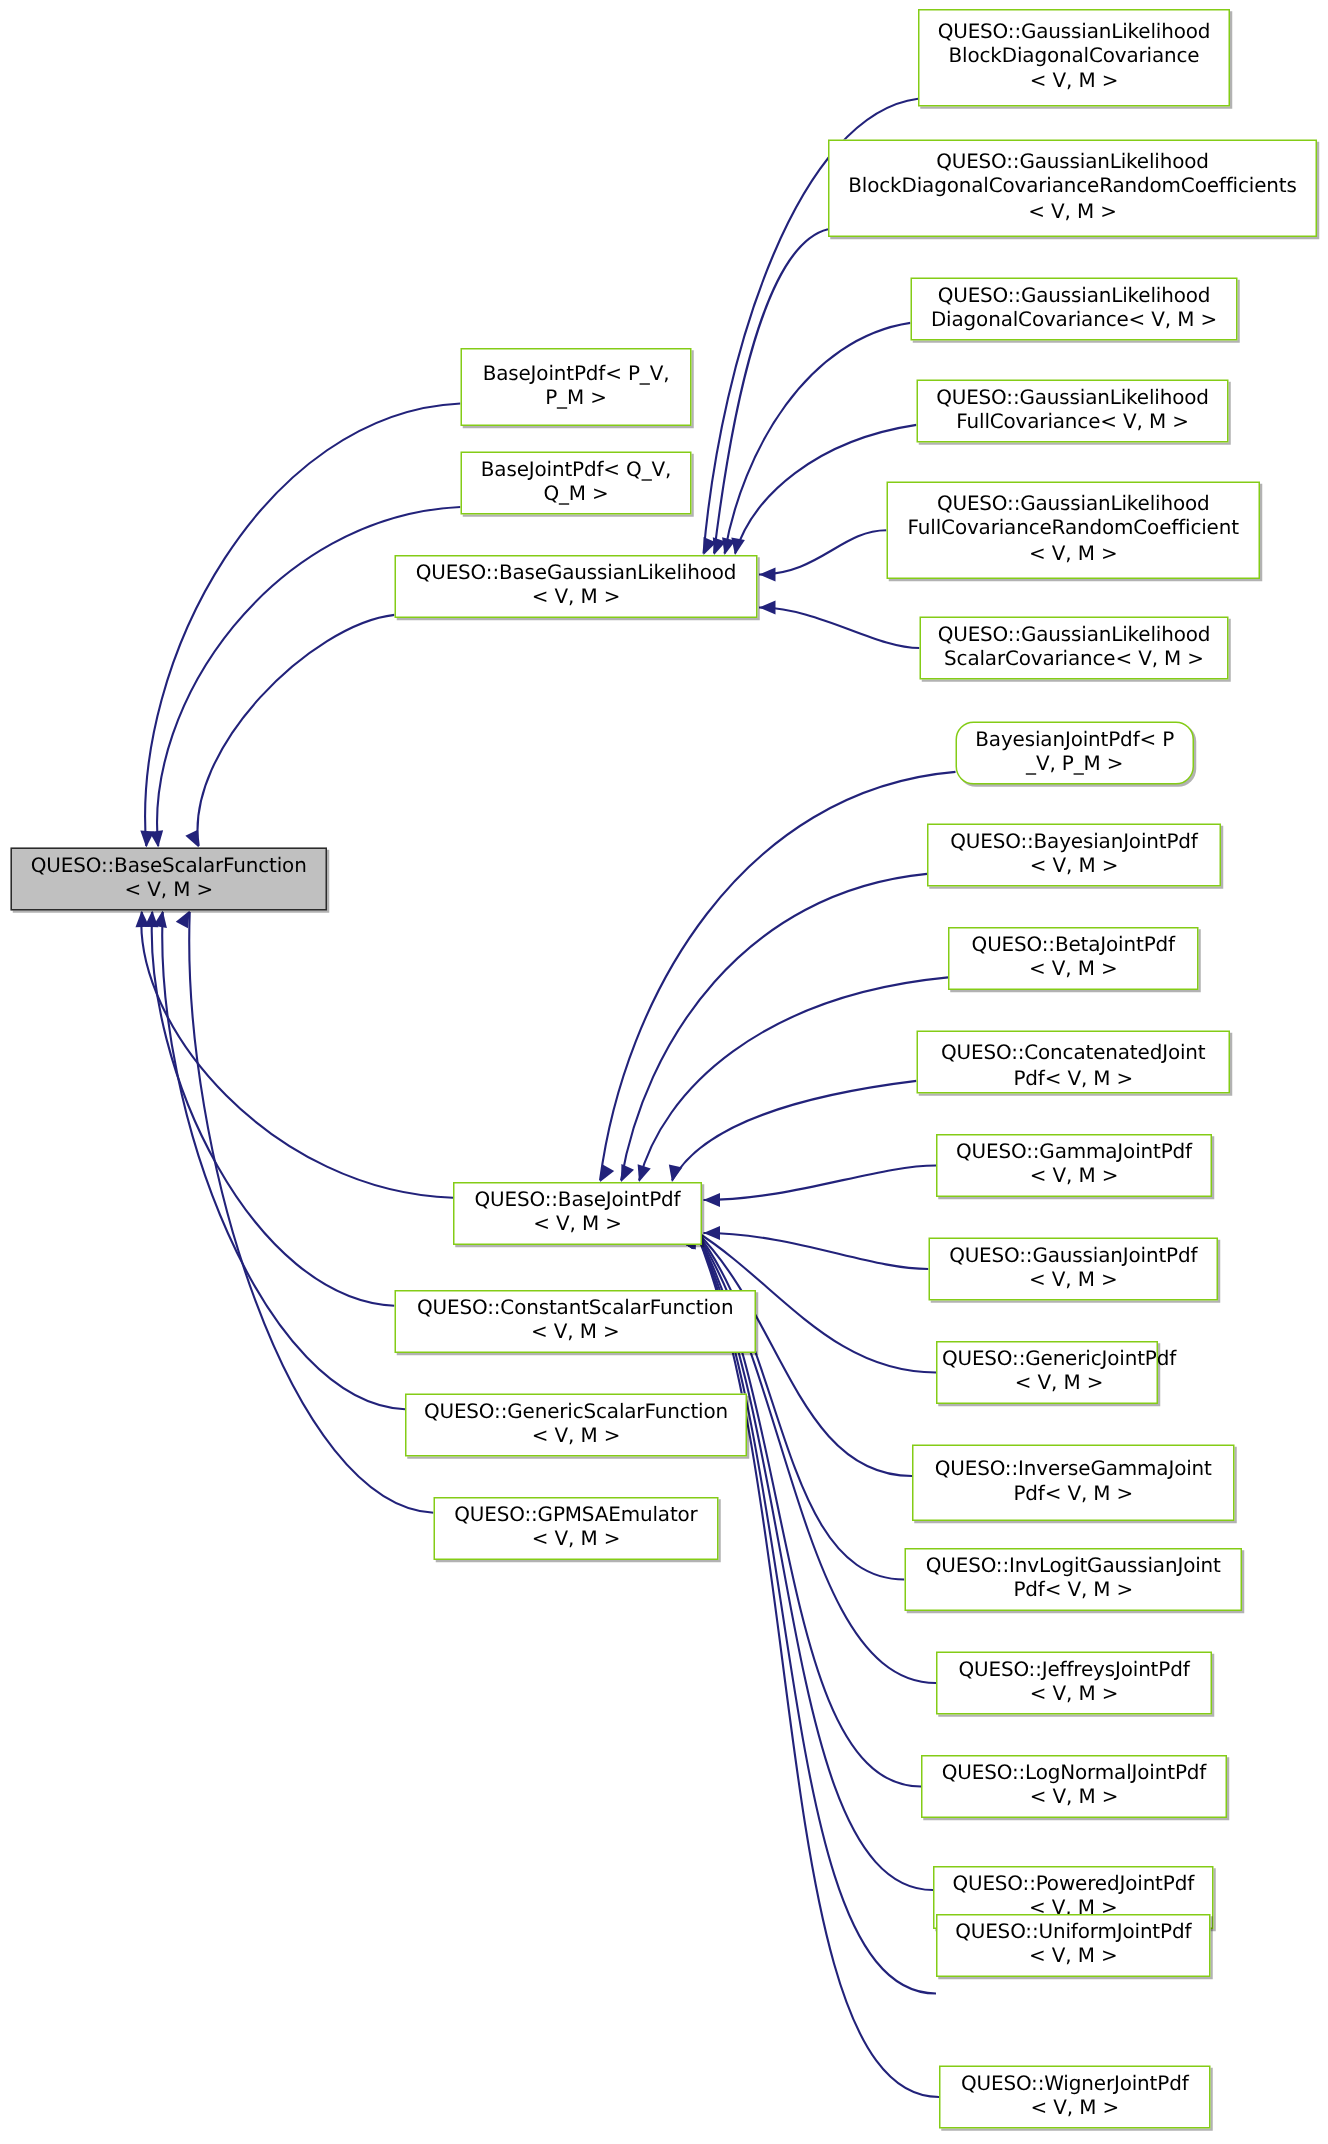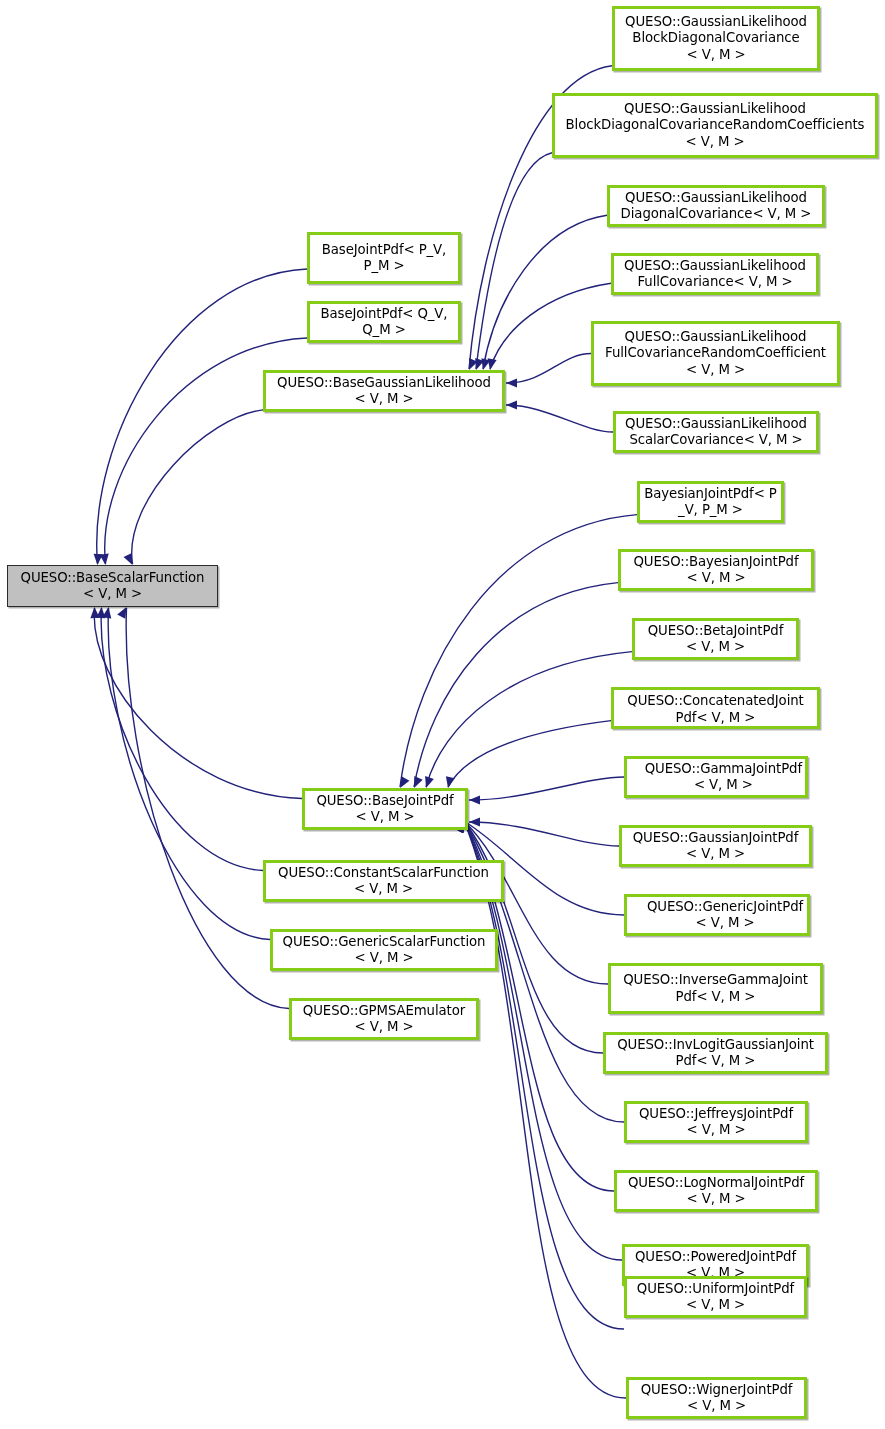--- a/index.html
+++ b/index.html
@@ -15,21 +15,21 @@
     overflow: hidden;
   }
   svg.edges {
     position: absolute;
     left: 0; top: 0;
     width: 885px; height: 1429px;
   }
   .node {
     position: absolute;
     box-sizing: border-box;
-    border: 3px solid #84cc16;
+    border: 1px solid #84cc16;
     background: #ffffff;
     display: flex;
     align-items: center;
     justify-content: center;
     text-align: center;
     color: #000000;
     font-size: 13.3px;
     line-height: 16.5px;
     letter-spacing: -0.1px;
     white-space: pre-line;
@@ -126,33 +126,33 @@
 &lt; V, M &gt;</span></div>
       <div class="node" style="left: 607px; top: 185px; width: 218px; height: 42px;"><span class="label">QUESO::GaussianLikelihood
 DiagonalCovariance&lt; V, M &gt;</span></div>
       <div class="node" style="left: 611px; top: 253px; width: 208px; height: 42px;"><span class="label">QUESO::GaussianLikelihood
 FullCovariance&lt; V, M &gt;</span></div>
       <div class="node" style="left: 591px; top: 321px; width: 249px; height: 65px;"><span class="label">QUESO::GaussianLikelihood
 FullCovarianceRandomCoefficient
 &lt; V, M &gt;</span></div>
       <div class="node" style="left: 613px; top: 411px; width: 206px; height: 42px;"><span class="label">QUESO::GaussianLikelihood
 ScalarCovariance&lt; V, M &gt;</span></div>
-      <div class="node" style="left: 637px; top: 481px; width: 147px; height: 42px;"><span class="label">BayesianJointPdf&lt; P
+      <div class="node" style="left: 637px; top: 481px; width: 159px; height: 42px; border-radius: 12px;"><span class="label">BayesianJointPdf&lt; P
 _V, P_M &gt;</span></div>
       <div class="node" style="left: 618px; top: 549px; width: 196px; height: 42px;"><span class="label">QUESO::BayesianJointPdf
 &lt; V, M &gt;</span></div>
       <div class="node" style="left: 632px; top: 618px; width: 167px; height: 42px;"><span class="label">QUESO::BetaJointPdf
 &lt; V, M &gt;</span></div>
       <div class="node" style="left: 611px; top: 687px; width: 209px; height: 42px; align-items: flex-end;"><span class="label">QUESO::ConcatenatedJoint
 Pdf&lt; V, M &gt;</span></div>
-      <div class="node" style="left: 624px; top: 756px; width: 184px; height: 42px; justify-content: flex-end;"><span class="label">QUESO::GammaJointPdf
+      <div class="node" style="left: 624px; top: 756px; width: 184px; height: 42px;"><span class="label">QUESO::GammaJointPdf
 &lt; V, M &gt;</span></div>
       <div class="node" style="left: 619px; top: 825px; width: 193px; height: 42px;"><span class="label">QUESO::GaussianJointPdf
 &lt; V, M &gt;</span></div>
-      <div class="node" style="left: 624px; top: 894px; width: 186px; height: 42px; padding-left: 16px;"><span class="label">QUESO::GenericJointPdf
+      <div class="node" style="left: 624px; top: 894px; width: 148px; height: 42px; padding-left: 16px;"><span class="label">QUESO::GenericJointPdf
 &lt; V, M &gt;</span></div>
       <div class="node" style="left: 608px; top: 963px; width: 215px; height: 51px;"><span class="label">QUESO::InverseGammaJoint
 Pdf&lt; V, M &gt;</span></div>
       <div class="node" style="left: 603px; top: 1032px; width: 225px; height: 42px;"><span class="label">QUESO::InvLogitGaussianJoint
 Pdf&lt; V, M &gt;</span></div>
       <div class="node" style="left: 624px; top: 1101px; width: 184px; height: 42px;"><span class="label">QUESO::JeffreysJointPdf
 &lt; V, M &gt;</span></div>
       <div class="node" style="left: 614px; top: 1170px; width: 204px; height: 42px;"><span class="label">QUESO::LogNormalJointPdf
 &lt; V, M &gt;</span></div>
       <div class="node" style="left: 622px; top: 1244px; width: 187px; height: 42px;"><span class="label">QUESO::PoweredJointPdf

